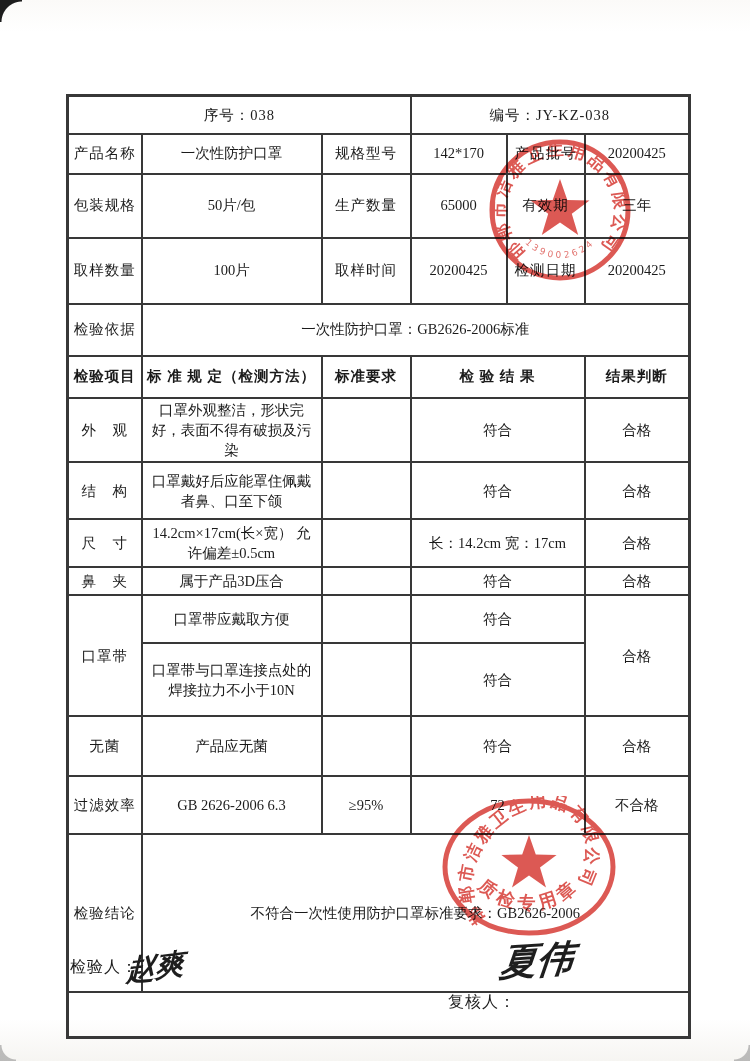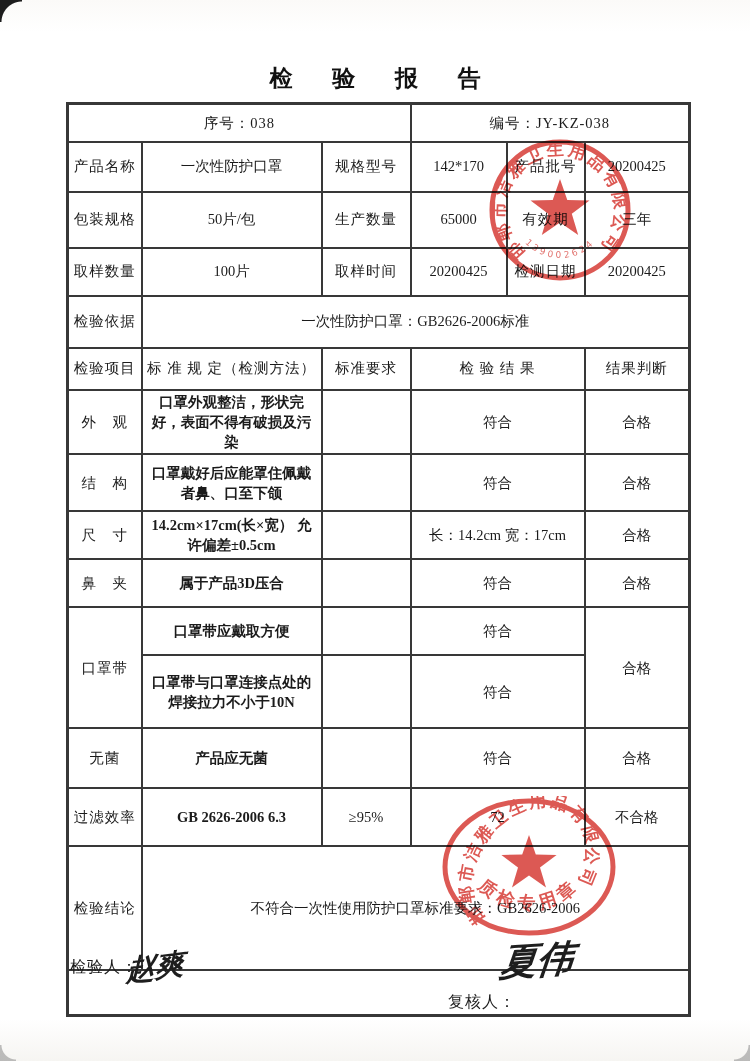--- a/index.html
+++ b/index.html
@@ -12,86 +12,85 @@
     background:radial-gradient(circle at 22px 22px, rgba(0,0,0,0) 20px, #1d1d1d 21px);}
   .c-bl{position:absolute;left:0;bottom:0;width:16px;height:16px;opacity:.55;
     background:radial-gradient(circle at 16px 0px, rgba(0,0,0,0) 14px, #8a8a8a 15px);}
   .c-br{position:absolute;right:0;bottom:0;width:16px;height:16px;opacity:.55;
     background:radial-gradient(circle at 0px 0px, rgba(0,0,0,0) 14px, #8a8a8a 15px);}
   .title{
     position:absolute;top:63px;left:0;width:750px;margin:0;text-align:center;
     font-size:23px;font-weight:bold;letter-spacing:17px;text-indent:17px;color:#111;
   }
   table.report{
-    position:absolute;left:66px;top:102px;width:622px;
+    position:absolute;left:66px;top:94px;width:622px;
     border-collapse:collapse;table-layout:fixed;
     border:3px solid #383838;
   }
   table.report td{
     border:2px solid #383838;padding:1px 4px;text-align:center;vertical-align:middle;
     font-size:14.5px;line-height:1.4;color:#1b1b1b;overflow:hidden;
   }
   td.lft{text-align:left;padding-left:9px;font-size:15.5px;letter-spacing:1px;}
   td.lab{font-size:15px;letter-spacing:1px;}
-  td.spec{font-size:13.5px;line-height:1.5;padding:2px 6px;font-weight:bold;}
-  td.hdr{font-size:15px;letter-spacing:1px;}
+  td.spec{font-size:13.5px;line-height:1.5;padding:2px 6px;}
+  td.hdr{font-size:15px;letter-spacing:1px;font-weight:bold;}
   .stamp{position:absolute;mix-blend-mode:multiply;opacity:.88;}
   .sig{
     position:absolute;font-style:italic;font-weight:bold;color:#1e1e1e;
     font-family:"DejaVu Serif","Liberation Serif",serif;white-space:nowrap;
   }
   .sig-inspector{left:126px;top:948px;font-size:29px;transform:rotate(-7deg) skewX(-8deg);}
   .sig-reviewer{left:500px;top:936px;font-size:37px;transform:rotate(-4deg) skewX(-10deg);}
   .sig-label{position:absolute;font-size:16px;letter-spacing:1px;}
   .sig-label-inspector{left:70px;top:957px;}
   .sig-label-reviewer{left:448px;top:992px;}
 </style>
 </head>
 <body>
 
 <div class="page">
   <div class="c-tl"></div>
   <div class="c-bl"></div>
   <div class="c-br"></div>
 
-  <h1 class="title">检 验 报 告</h1>
 
   <table class="report">
     <colgroup>
       <col style="width:74px">
         <col style="width:180px">
         <col style="width:89px">
       <col style="width:96px">
         <col style="width:78px">
         <col style="width:105px">
     </colgroup>
 
     <tbody>
         <tr style="height:38px">
       <td colspan="3" class="lft"><span>序号：</span><span>038</span></td>
       <td colspan="3" class="lft"><span>编号：</span><span>JY-KZ-038</span></td>
     </tr>
 
-    <tr style="height:50px">
+    <tr style="height:40px">
       <td class="lab">产品名称</td>
       <td>一次性防护口罩</td>
       <td class="lab">规格型号</td>
       <td>142*170</td>
       <td class="lab">产品批号</td>
       <td>20200425</td>
     </tr>
-    <tr style="height:56px">
+    <tr style="height:64px">
       <td class="lab">包装规格</td>
       <td>50片/包</td>
       <td class="lab">生产数量</td>
       <td>65000</td>
       <td class="lab">有效期</td>
       <td>三年</td>
     </tr>
-    <tr style="height:48px">
+    <tr style="height:66px">
       <td class="lab">取样数量</td>
       <td>100片</td>
       <td class="lab">取样时间</td>
       <td>20200425</td>
       <td class="lab">检测日期</td>
       <td>20200425</td>
     </tr>
 
     <tr style="height:52px">
       <td class="lab">检验依据</td>
@@ -120,21 +119,21 @@
       <td colspan="2">符合</td>
       <td>合格</td>
     </tr>
     <tr style="height:48px">
       <td class="lab">尺　寸</td>
       <td class="spec">14.2cm×17cm(长×宽） 允许偏差±0.5cm</td>
       <td></td>
       <td colspan="2">长：14.2cm 宽：17cm</td>
       <td>合格</td>
     </tr>
-    <tr style="height:48px">
+    <tr style="height:28px">
       <td class="lab">鼻　夹</td>
       <td class="spec">属于产品3D压合</td>
       <td></td>
       <td colspan="2">符合</td>
       <td>合格</td>
     </tr>
     <tr style="height:48px">
       <td class="lab" rowspan="2">口罩带</td>
       <td class="spec">口罩带应戴取方便</td>
       <td></td>
@@ -154,21 +153,21 @@
       <td>合格</td>
     </tr>
     <tr style="height:58px">
       <td class="lab">过滤效率</td>
       <td class="spec">GB 2626-2006 6.3</td>
       <td>≥95%</td>
       <td colspan="2">72</td>
       <td>不合格</td>
     </tr>
 
-    <tr style="height:124px">
+    <tr style="height:158px">
       <td class="lab">检验结论</td>
       <td colspan="5">不符合一次性使用防护口罩标准要求：GB2626-2006</td>
     </tr>
 
     <tr style="height:45px">
       <td colspan="6"></td>
     </tr>
   </tbody>
     </table>
 

